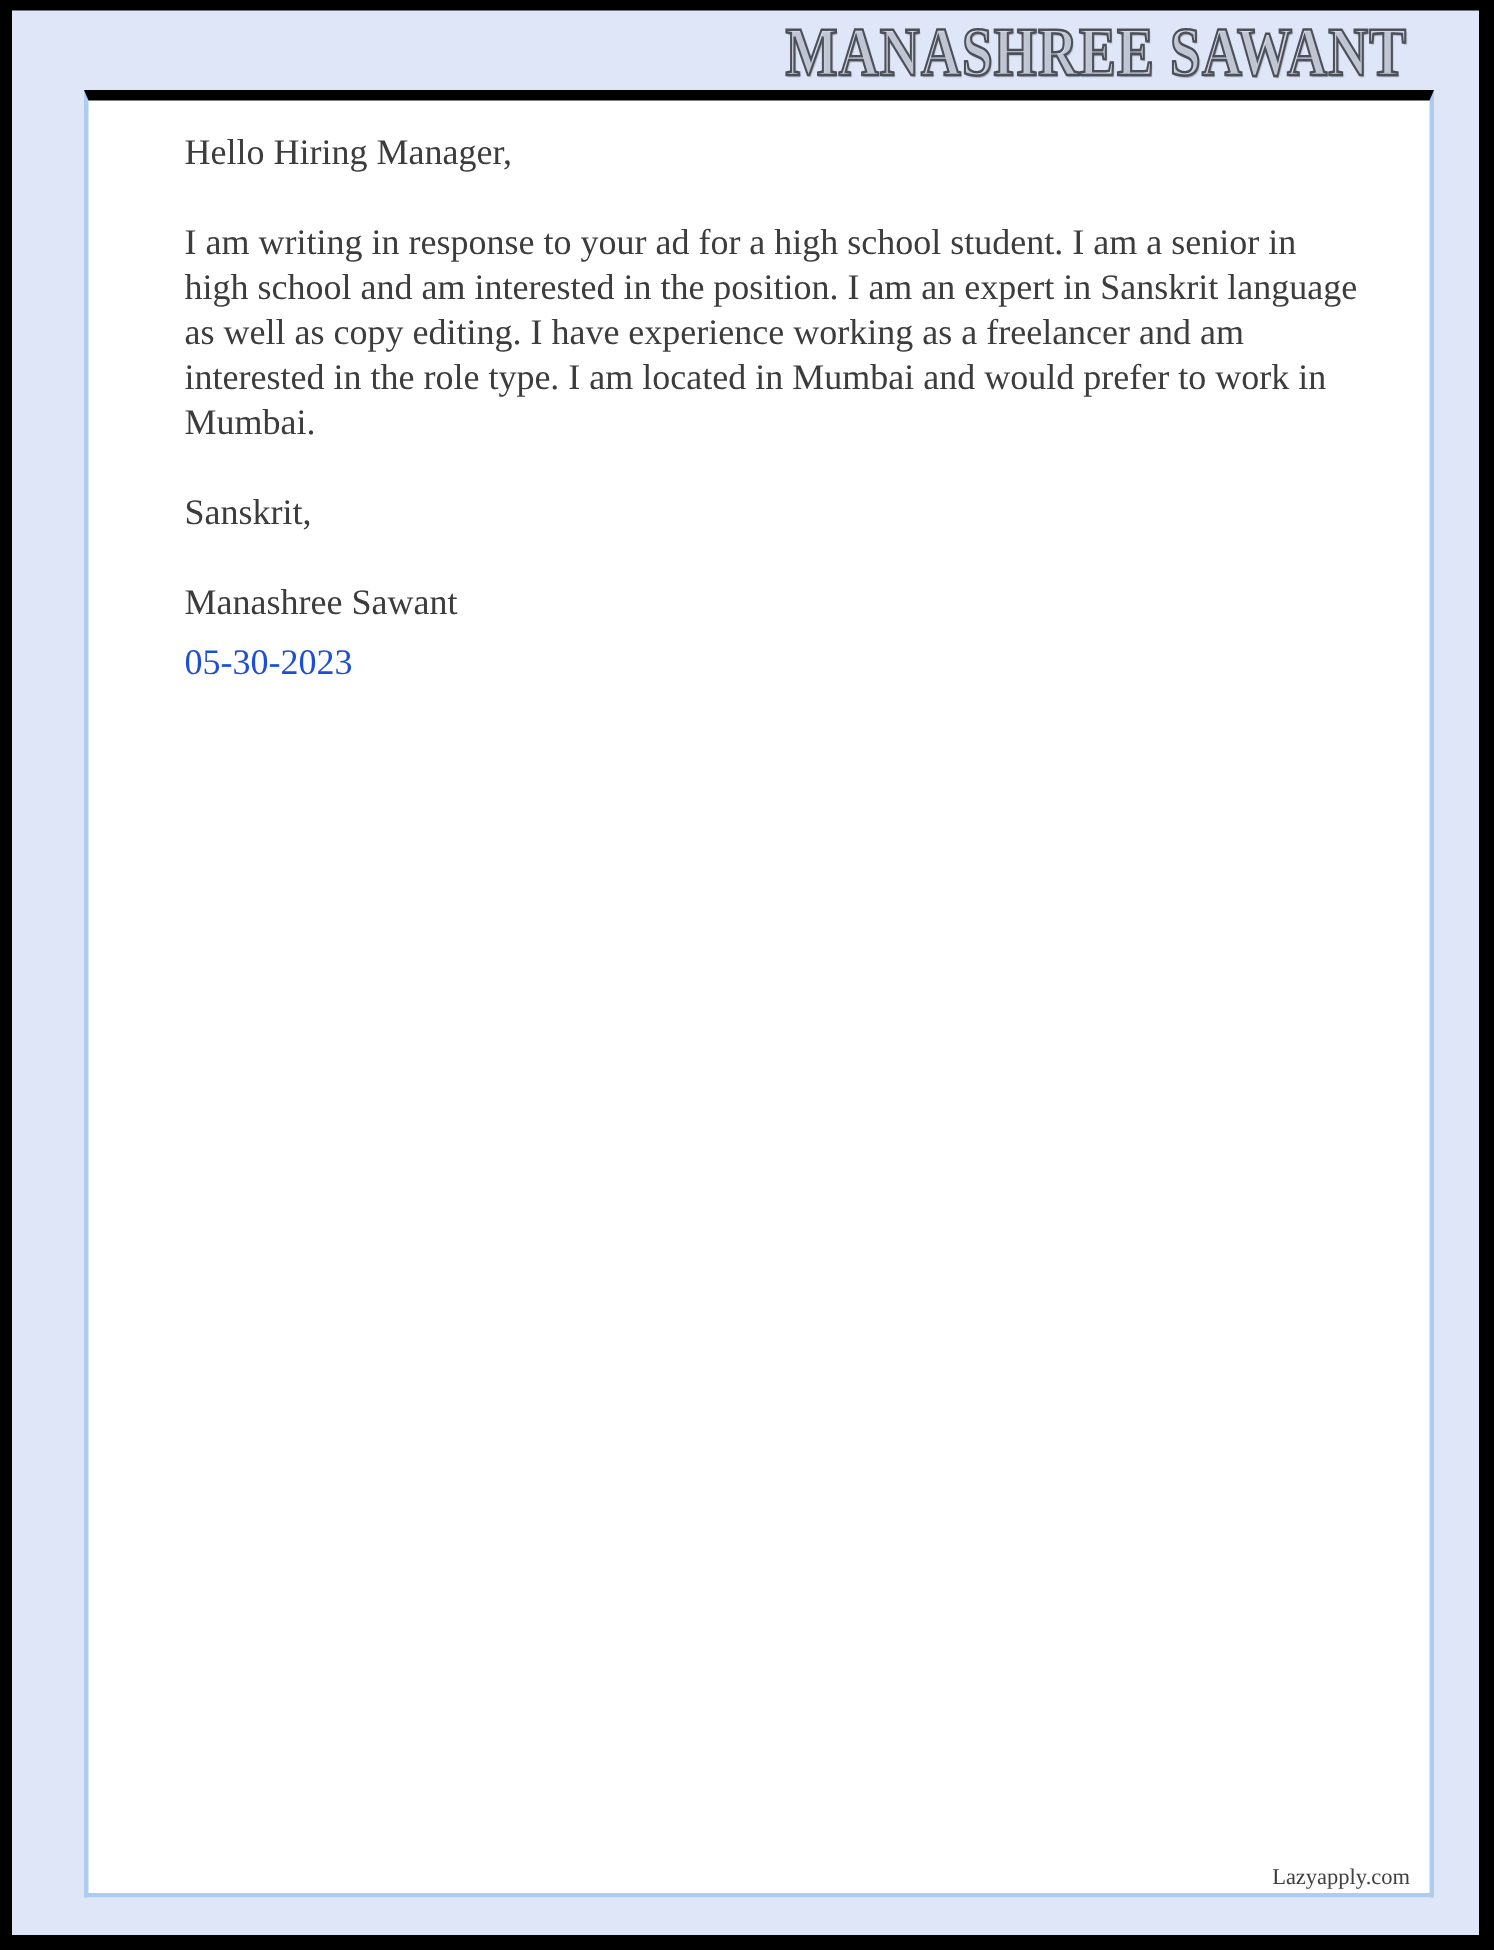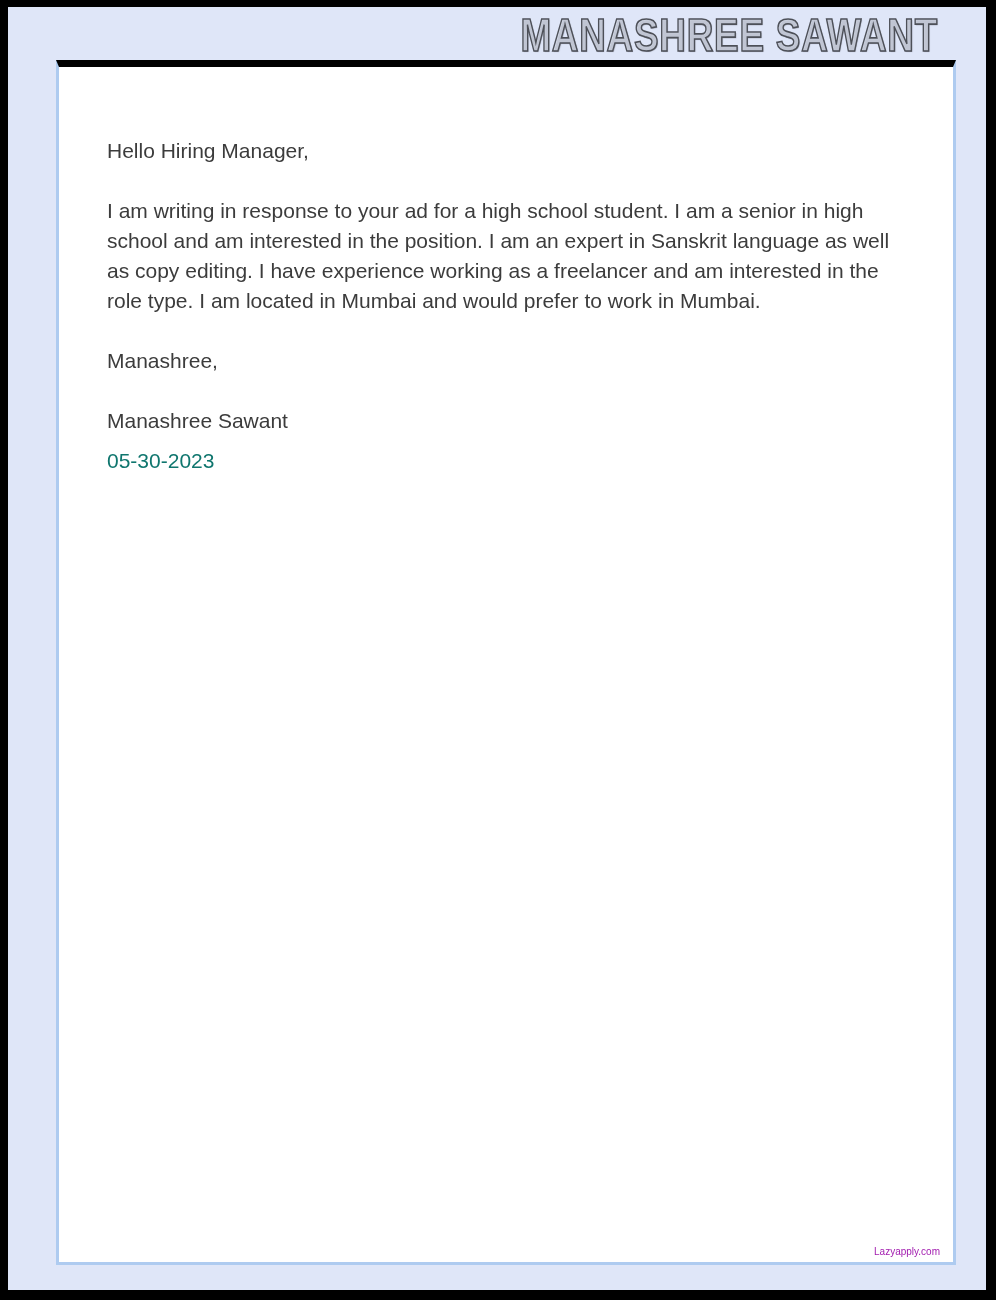--- a/index.html
+++ b/index.html
@@ -14,20 +14,21 @@
     font-family: "Liberation Sans", sans-serif;
     overflow: hidden;
   }
   .canvas {
     position: absolute;
     left: 8px;
     top: 7px;
     right: 10px;
     bottom: 10px;
     background: #dfe6f8;
+    font-family: Liberation Serif, serif;
   }
   
   .header-title {
     position: absolute;
     top: 2px;
     right: 48px;
     height: 52px;
     line-height: 52px;
     font-size: 46px;
     font-weight: 700;
@@ -49,65 +50,65 @@
     height: 1205px;
     box-sizing: border-box;
     background: #ffffff;
     border-top: 7px solid #000000;
     border-left: 3px solid #aecbf0;
     border-right: 3px solid #aecbf0;
     border-bottom: 3px solid #aecbf0;
   }
   .page-content {
     position: absolute;
-    left: 0;
+    left: 16px;
     top: 0;
     right: 0;
     box-sizing: border-box;
-    padding: 69px 48px 0 48px;
+    padding: 20px 48px 0 48px;
     color: #3c3c3c;
-    font-size: 21px;
+    font-size: 24px;
     line-height: 30px;
   }
   .page-content p {
     margin: 30px 0 0 0;
   }
   .page-content p.greeting {
     margin-top: 0;
   }
   .date-line {
     margin-top: 10px !important;
-    color: #0f766e;
+    color: #1d4ed8;
   }
   .footer-brand {
     position: absolute;
     right: 13px;
     bottom: 2px;
-    font-size: 10px;
+    font-size: 15px;
     line-height: 16px;
-    color: #a21caf;
+    color: #404040;
   }
 </style>
 </head>
 <body>
 
 <div class="canvas">
 
   <div class="header-title">MANASHREE SAWANT</div>
 
   <div class="page">
 
     <div class="page-content">
       <p class="greeting">Hello Hiring Manager,</p>
 
       <p>I am writing in response to your ad for a high school student. I am a senior in high school and am interested in the position. I am an expert in Sanskrit language as well as copy editing. I have experience working as a freelancer and am interested in the role type. I am located in Mumbai and would prefer to work in Mumbai.</p>
 
 
 
-      <p>Manashree,</p>
+      <p>Sanskrit,</p>
 
       <p>Manashree Sawant</p>
 
       <p class="date-line">05-30-2023</p>
     </div>
 
     <div class="footer-brand">Lazyapply.com</div>
 
   </div>
 </div>

